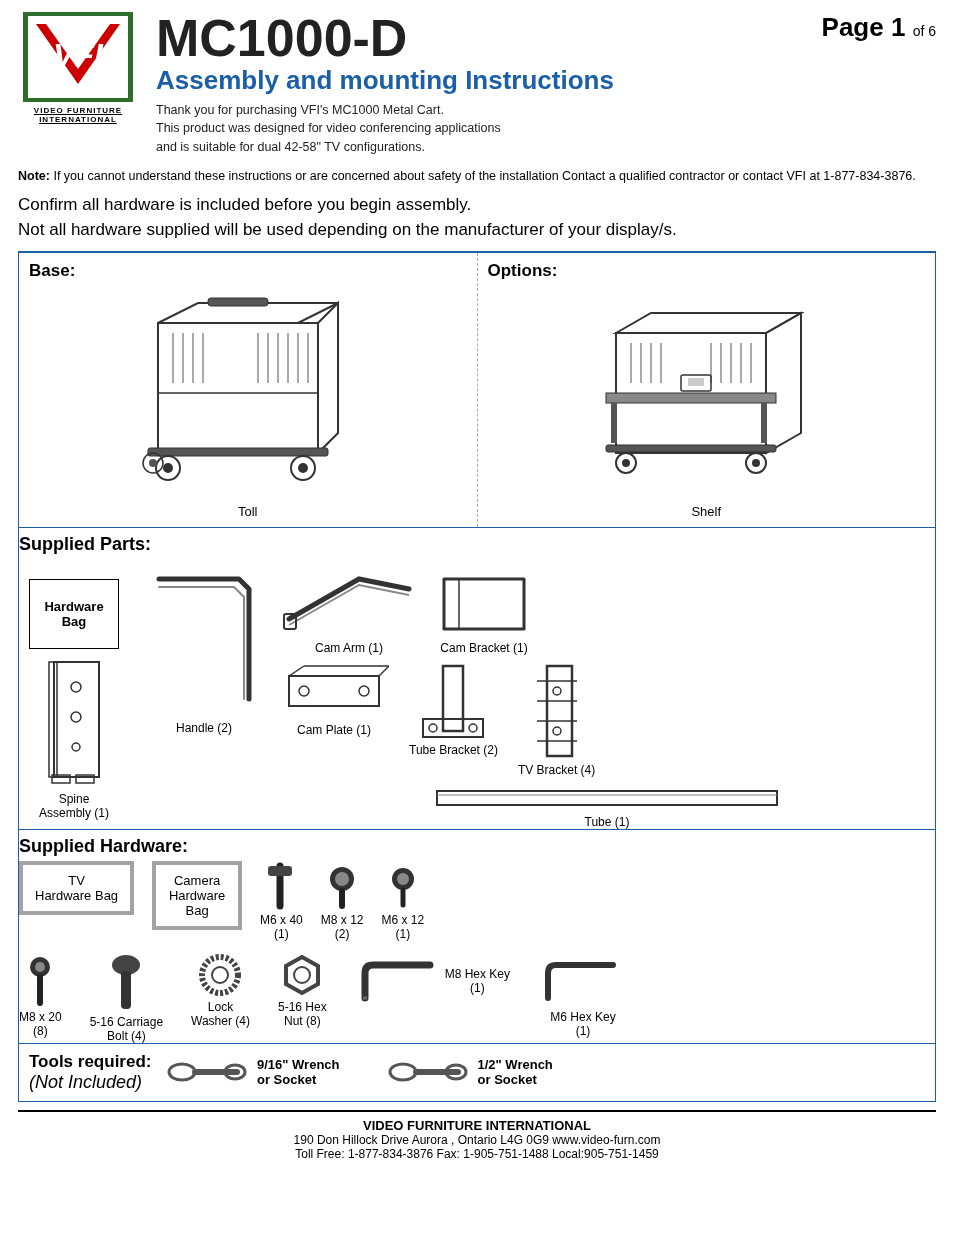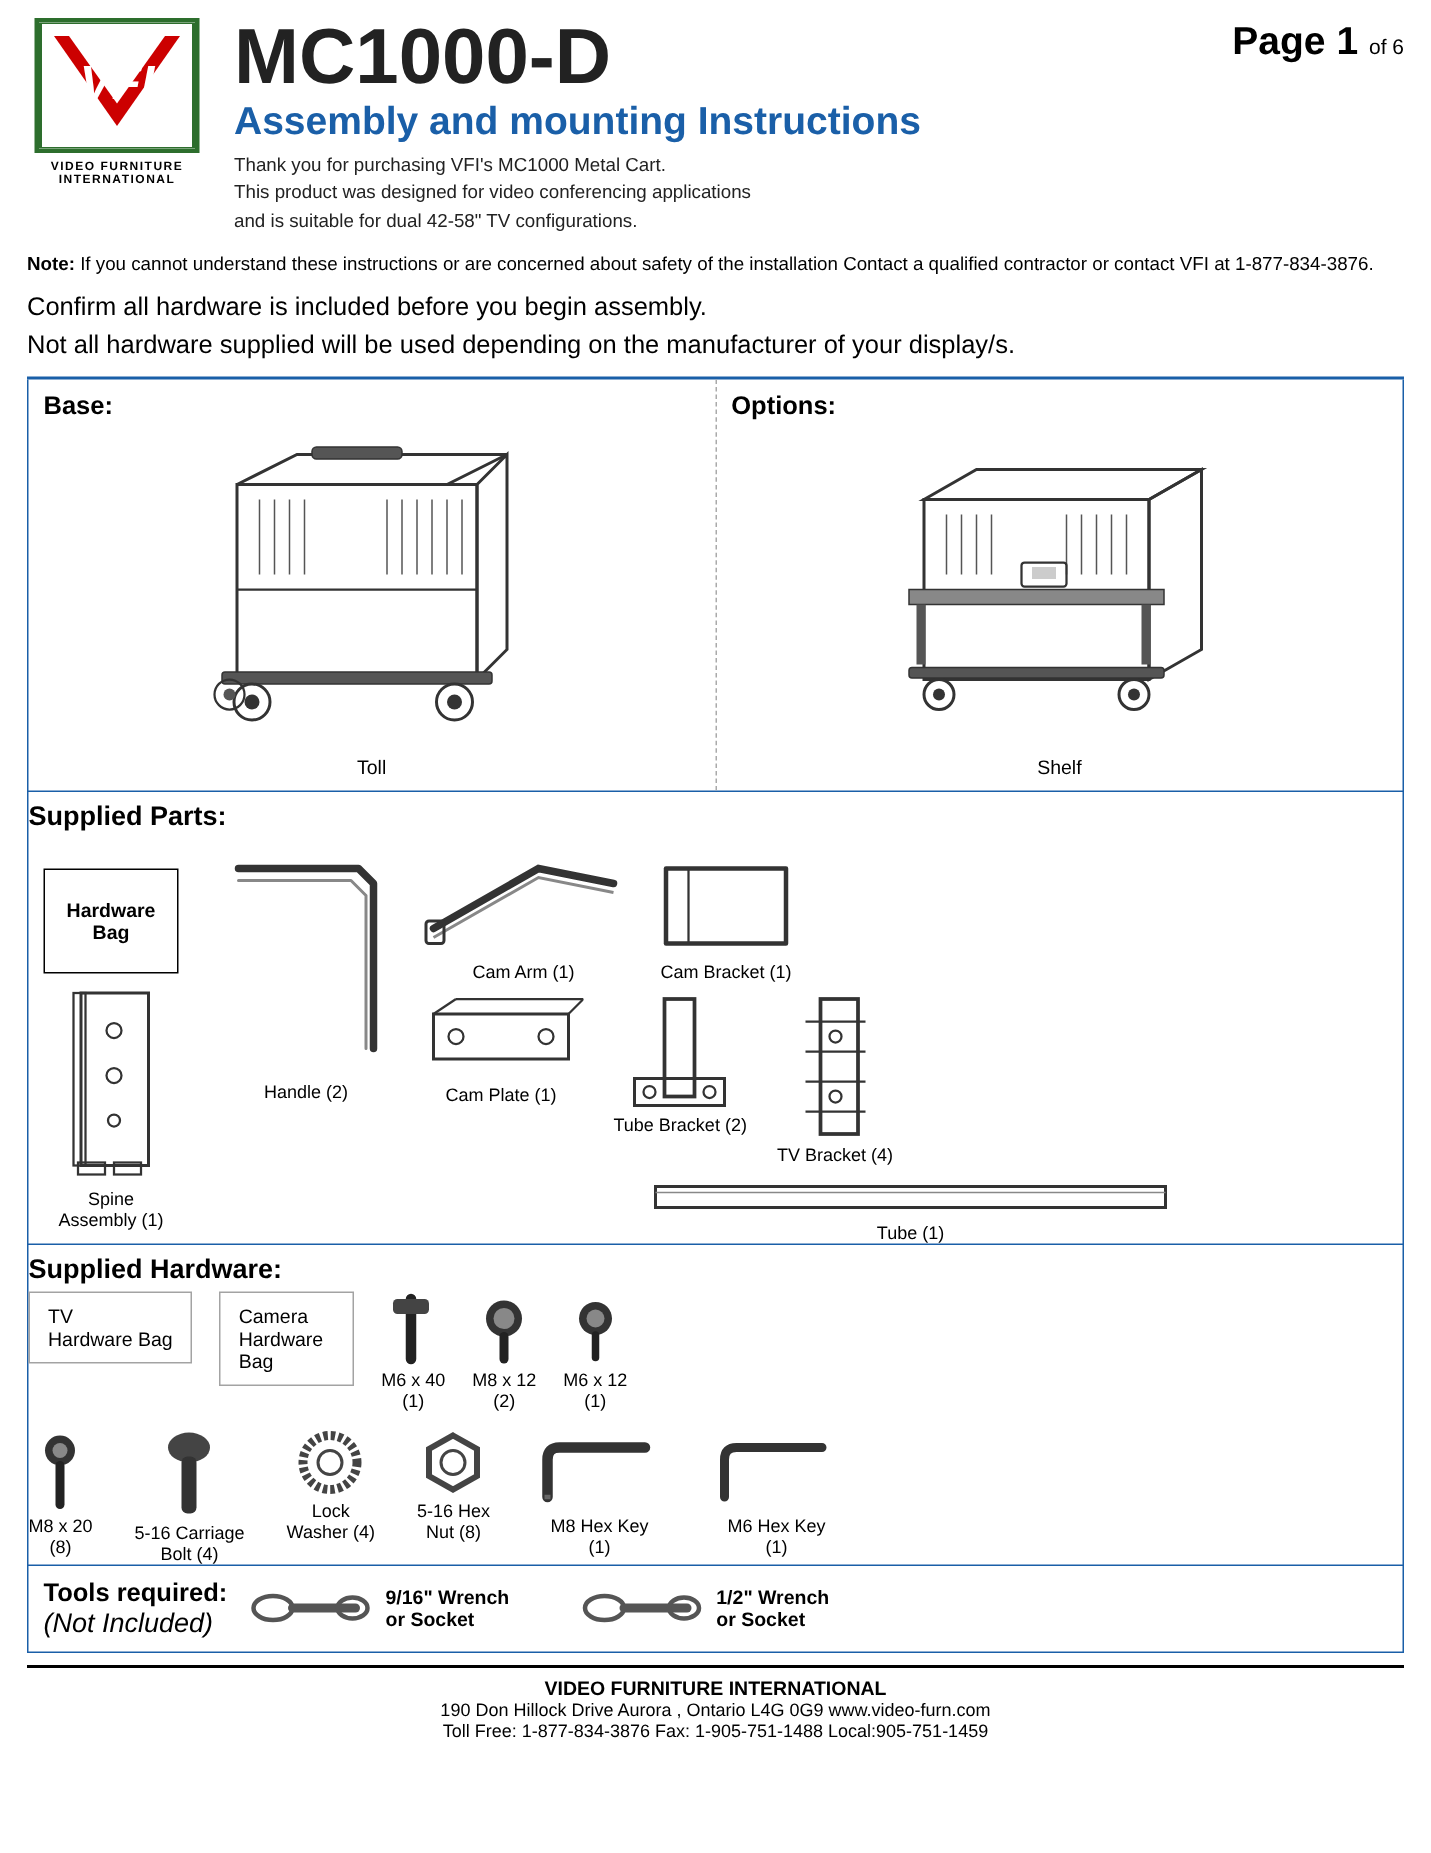--- a/index.html
+++ b/index.html
@@ -23,20 +23,21 @@
       align-items: flex-start;
       margin-bottom: 10px;
     }
     .logo-box {
       width: 120px;
       min-width: 120px;
       display: flex;
       flex-direction: column;
       align-items: center;
       margin-right: 18px;
+      text-decoration: underline;
     }
     .logo-img {
       width: 110px;
       height: 90px;
       border: 3px solid #2d6e2d;
       display: flex;
       align-items: center;
       justify-content: center;
       background: #fff;
       position: relative;
@@ -163,22 +164,23 @@
       align-items: flex-start;
       gap: 18px;
       margin-bottom: 12px;
     }
     .hw-grid-row2 {
       display: flex;
       align-items: flex-start;
       gap: 28px;
     }
     .hw-bag-rect {
-      border: 1px solid #a3a3a3;
+      border: 4px solid #a3a3a3;
       padding: 8px 12px;
+      text-align: center;
       font-size: 13px;
       min-width: 90px;
     }
 
     
     .footer {
       border-top: 2px solid #000;
       text-align: center;
       padding: 6px 0 4px 0;
       font-size: 12px;
@@ -519,21 +521,21 @@
 
       <div style="display:flex;flex-direction:column;align-items:center;">
         <svg width="45" height="45" viewBox="0 0 45 45">
           <polygon points="22,4 38,13 38,31 22,40 6,31 6,13" fill="none" stroke="#444" stroke-width="4"></polygon>
           <circle cx="22" cy="22" r="8" fill="none" stroke="#444" stroke-width="2"></circle>
         </svg>
         <div class="small-label" style="white-space:pre-line;">5-16 Hex
 Nut (8)</div>
       </div>
 
-      <div style="display:flex;flex-direction:column;align-items:center;">
+      <div style="display:flex;flex-direction:row;align-items:center;">
         <svg width="90" height="55" viewBox="0 0 90 55">
           <path d="M10,45 L10,20 Q10,12 18,12 L75,12" fill="none" stroke="#333" stroke-width="7" stroke-linecap="round" stroke-linejoin="round"></path>
           <path d="M12,45 L8,45" stroke="#666" stroke-width="3"></path>
         </svg>
         <div class="small-label" style="white-space:pre-line;">M8 Hex Key
 (1)</div>
       </div>
 
       <div style="display:flex;flex-direction:column;align-items:center;">
         <svg width="90" height="55" viewBox="0 0 90 55">

